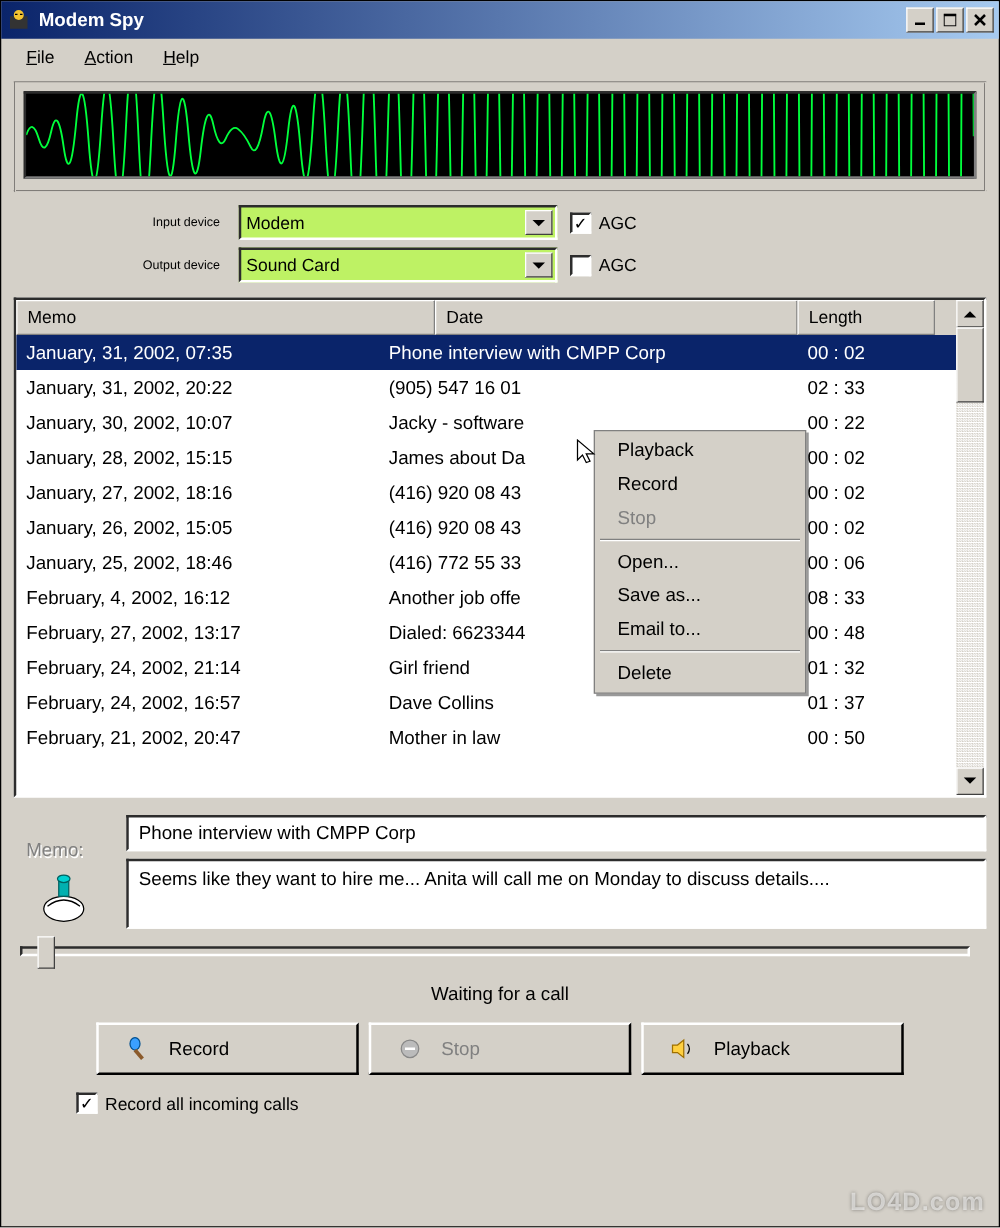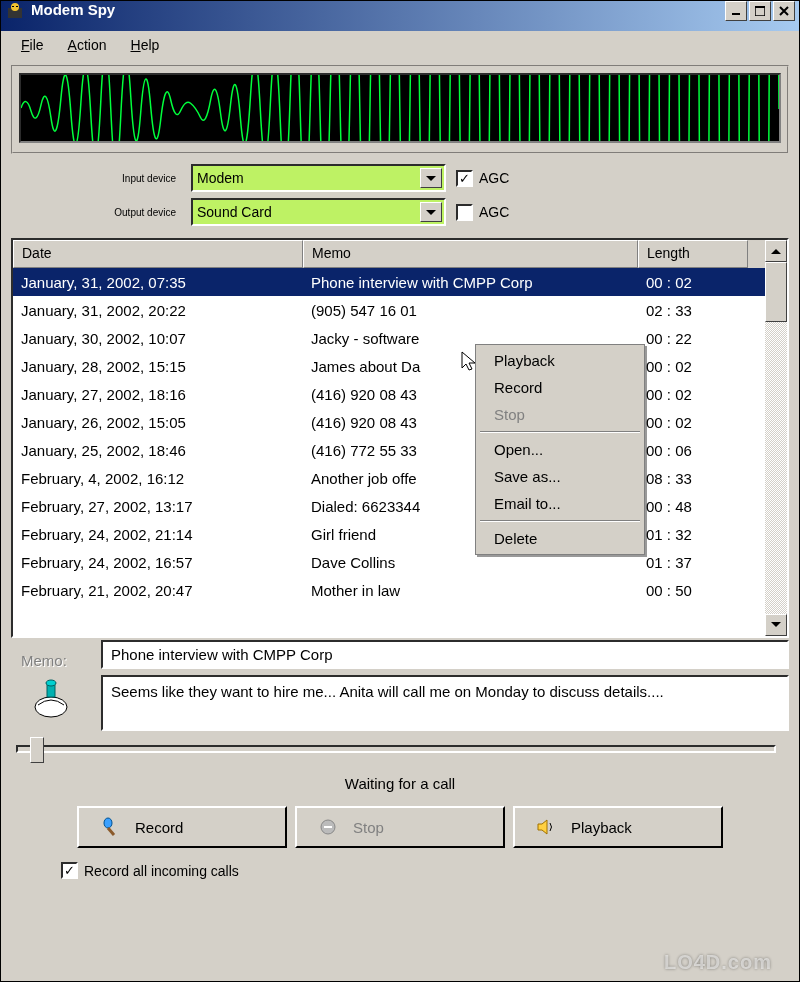--- a/index.html
+++ b/index.html
@@ -17,22 +17,22 @@
   width: 800px;
   height: 982px;
   background: #d4d0c8;
   border: 1px solid #000;
 }
 .titlebar {
   height: 30px;
   background: linear-gradient(to right, #0a246a, #a6caf0);
   color: #fff;
   display: flex;
-  align-items: flex-start;
-  padding: 0 4px;
+  align-items: center;
+  padding: 12px 4px;
 }
 .titlebar .app-icon {
   width: 20px; height: 20px; margin-right: 6px;
   display: flex; align-items: center; justify-content: center;
 }
 .titlebar .title { font-weight: bold; font-size: 15px; flex: 1; }
 .titlebar-buttons { display: flex; gap: 2px; }
 .titlebar-btn {
   width: 22px; height: 20px;
   background: #d4d0c8;
@@ -150,22 +150,22 @@
 .context-menu .cm-sep { border-top: 1px solid #808080; border-bottom:1px solid #fff; margin: 3px 2px; }
 
 .cursor-icon {
   position: absolute;
   left: 460px; top: 350px;
   z-index: 60;
   pointer-events: none;
 }
 
 .memo-section {
-  margin-top: 2px;
-  display: flex; gap: 10px; align-items: center;
+  margin-top: 14px;
+  display: flex; gap: 10px; align-items: flex-end;
 }
 .memo-label { font-size: 15px; color: #808080; text-shadow: 1px 1px #fff; width: 60px; padding-top: 4px; }
 .memo-fields { flex: 1; display: flex; flex-direction: column; gap: 6px; }
 .memo-input {
   border: 2px inset #fff; border-top-color:#808080; border-left-color:#808080;
   background: #fff; padding: 4px 8px; font-size: 15px; width: 100%;
 }
 .memo-textarea {
   border: 2px inset #fff; border-top-color:#808080; border-left-color:#808080;
   background: #fff; padding: 6px 8px; font-size: 15px; width: 100%;
@@ -193,21 +193,21 @@
   border: 2px outset #fff; border-right-color:#404040; border-bottom-color:#404040;
   display: flex; align-items: center; gap: 14px;
   padding: 0 20px; font-size: 15px; cursor: pointer;
 }
 .btn.disabled { color: #808080; }
 .btn .btn-icon { width: 22px; height: 22px; display:flex; align-items:center; justify-content:center; }
 
 .bottom-check { margin-top: 14px; margin-left: 50px; }
 
 .watermark {
-  position: absolute; right: 28px; bottom: 8px;
+  position: absolute; right: 12px; bottom: 8px;
   color: rgba(255,255,255,0.55); font-size: 20px; font-weight: bold;
   text-shadow: 0 0 3px rgba(0,0,0,0.4);
   letter-spacing: 1px;
 }
 </style>
 </head>
 <body>
 
 <div class="window">
 
@@ -276,22 +276,22 @@
       </div>
       <label class="checkbox">
         <span class="checkbox-box"></span>
         <span>AGC</span>
       </label>
     </div>
 
     <div class="listview-frame">
       <div class="listview-main">
         <div class="listview-header">
+          <div class="col col-memo">Memo</div>
           <div class="col col-date">Date</div>
-          <div class="col col-memo">Memo</div>
           <div class="col col-length">Length</div>
         </div>
         <div class="listview-body" id="list-body">
             <div class="listrow selected">
               <div class="cell col-date">January, 31, 2002, 07:35</div>
               <div class="cell col-memo">Phone interview with CMPP Corp</div>
               <div class="cell col-length">00 : 02</div>
             </div>
             <div class="listrow">
               <div class="cell col-date">January, 31, 2002, 20:22</div>

